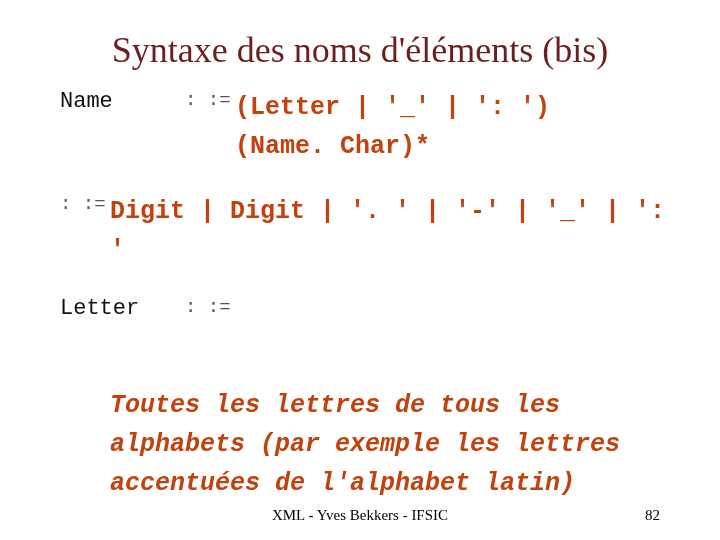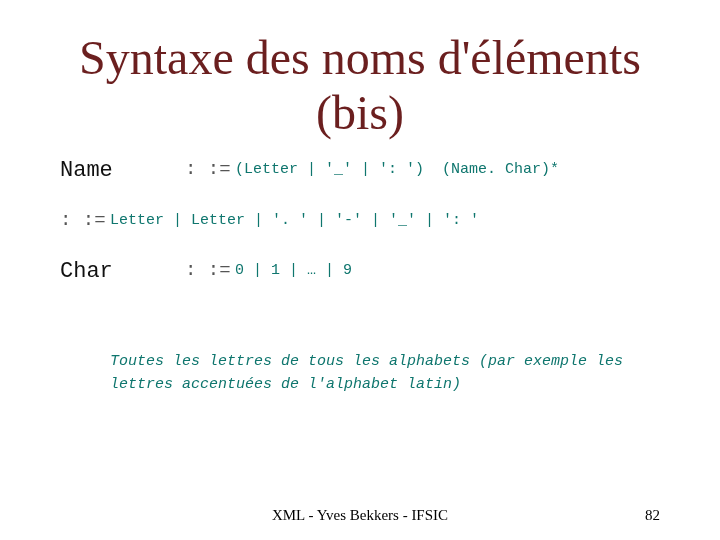--- a/index.html
+++ b/index.html
@@ -5,21 +5,21 @@
     * { margin: 0; padding: 0; box-sizing: border-box; }
     html, body { width: 720px; height: 540px; }
     body {
       background: #ffffff;
       font-family: "Times New Roman", Times, serif;
       position: relative;
       padding: 20px 50px 40px 50px;
     }
     .title {
       text-align: center;
-      font-size: 48px;
+      font-size: 36px;
       color: #6b1f1f;
       line-height: 1.15;
       margin-top: 10px;
       margin-bottom: 18px;
       font-weight: normal;
     }
     .grammar {
       padding-left: 10px;
     }
     .rule {
@@ -37,25 +37,26 @@
     }
     .sep {
       font-family: "Courier New", Courier, monospace;
       font-size: 19px;
       color: #555;
       width: 50px;
       flex-shrink: 0;
     }
     .rhs {
       font-family: "Courier New", Courier, monospace;
-      font-size: 15px;
-      color: #0f766e;
+      font-size: 25px;
+      color: #c2410c;
       flex: 1;
       white-space: pre-wrap;
       line-height: 1.55;
+      font-weight: bold;
     }
     .rhs-italic {
       font-style: italic;
       margin-top: 40px;
     }
     .footer {
       position: absolute;
       bottom: 16px;
       left: 0;
       right: 0;
@@ -84,27 +85,26 @@
 <div class="grammar">
 
   <div class="rule">
     <span class="lhs">Name</span>
     <span class="sep">: :=</span>
     <span class="rhs">(Letter | '_' | ': ')  (Name. Char)*</span>
   </div>
 
   <div class="rule">
     <span class="sep">: :=</span>
-    <span class="rhs">Letter | Letter | '. ' | '-' | '_' | ': '</span>
+    <span class="rhs">Digit | Digit | '. ' | '-' | '_' | ': '</span>
   </div>
 
   <div class="rule">
-    <span class="lhs">Char</span>
+    <span class="lhs">Letter</span>
     <span class="sep">: :=</span>
-    <span class="rhs">0 | 1 | … | 9</span>
   </div>
 
   <div class="rule">
     <span class="sep"></span>
     <span class="rhs rhs-italic">Toutes les lettres de tous les alphabets (par exemple les lettres accentuées de l'alphabet latin)</span>
   </div>
 
 </div>
 
 <div class="footer">

